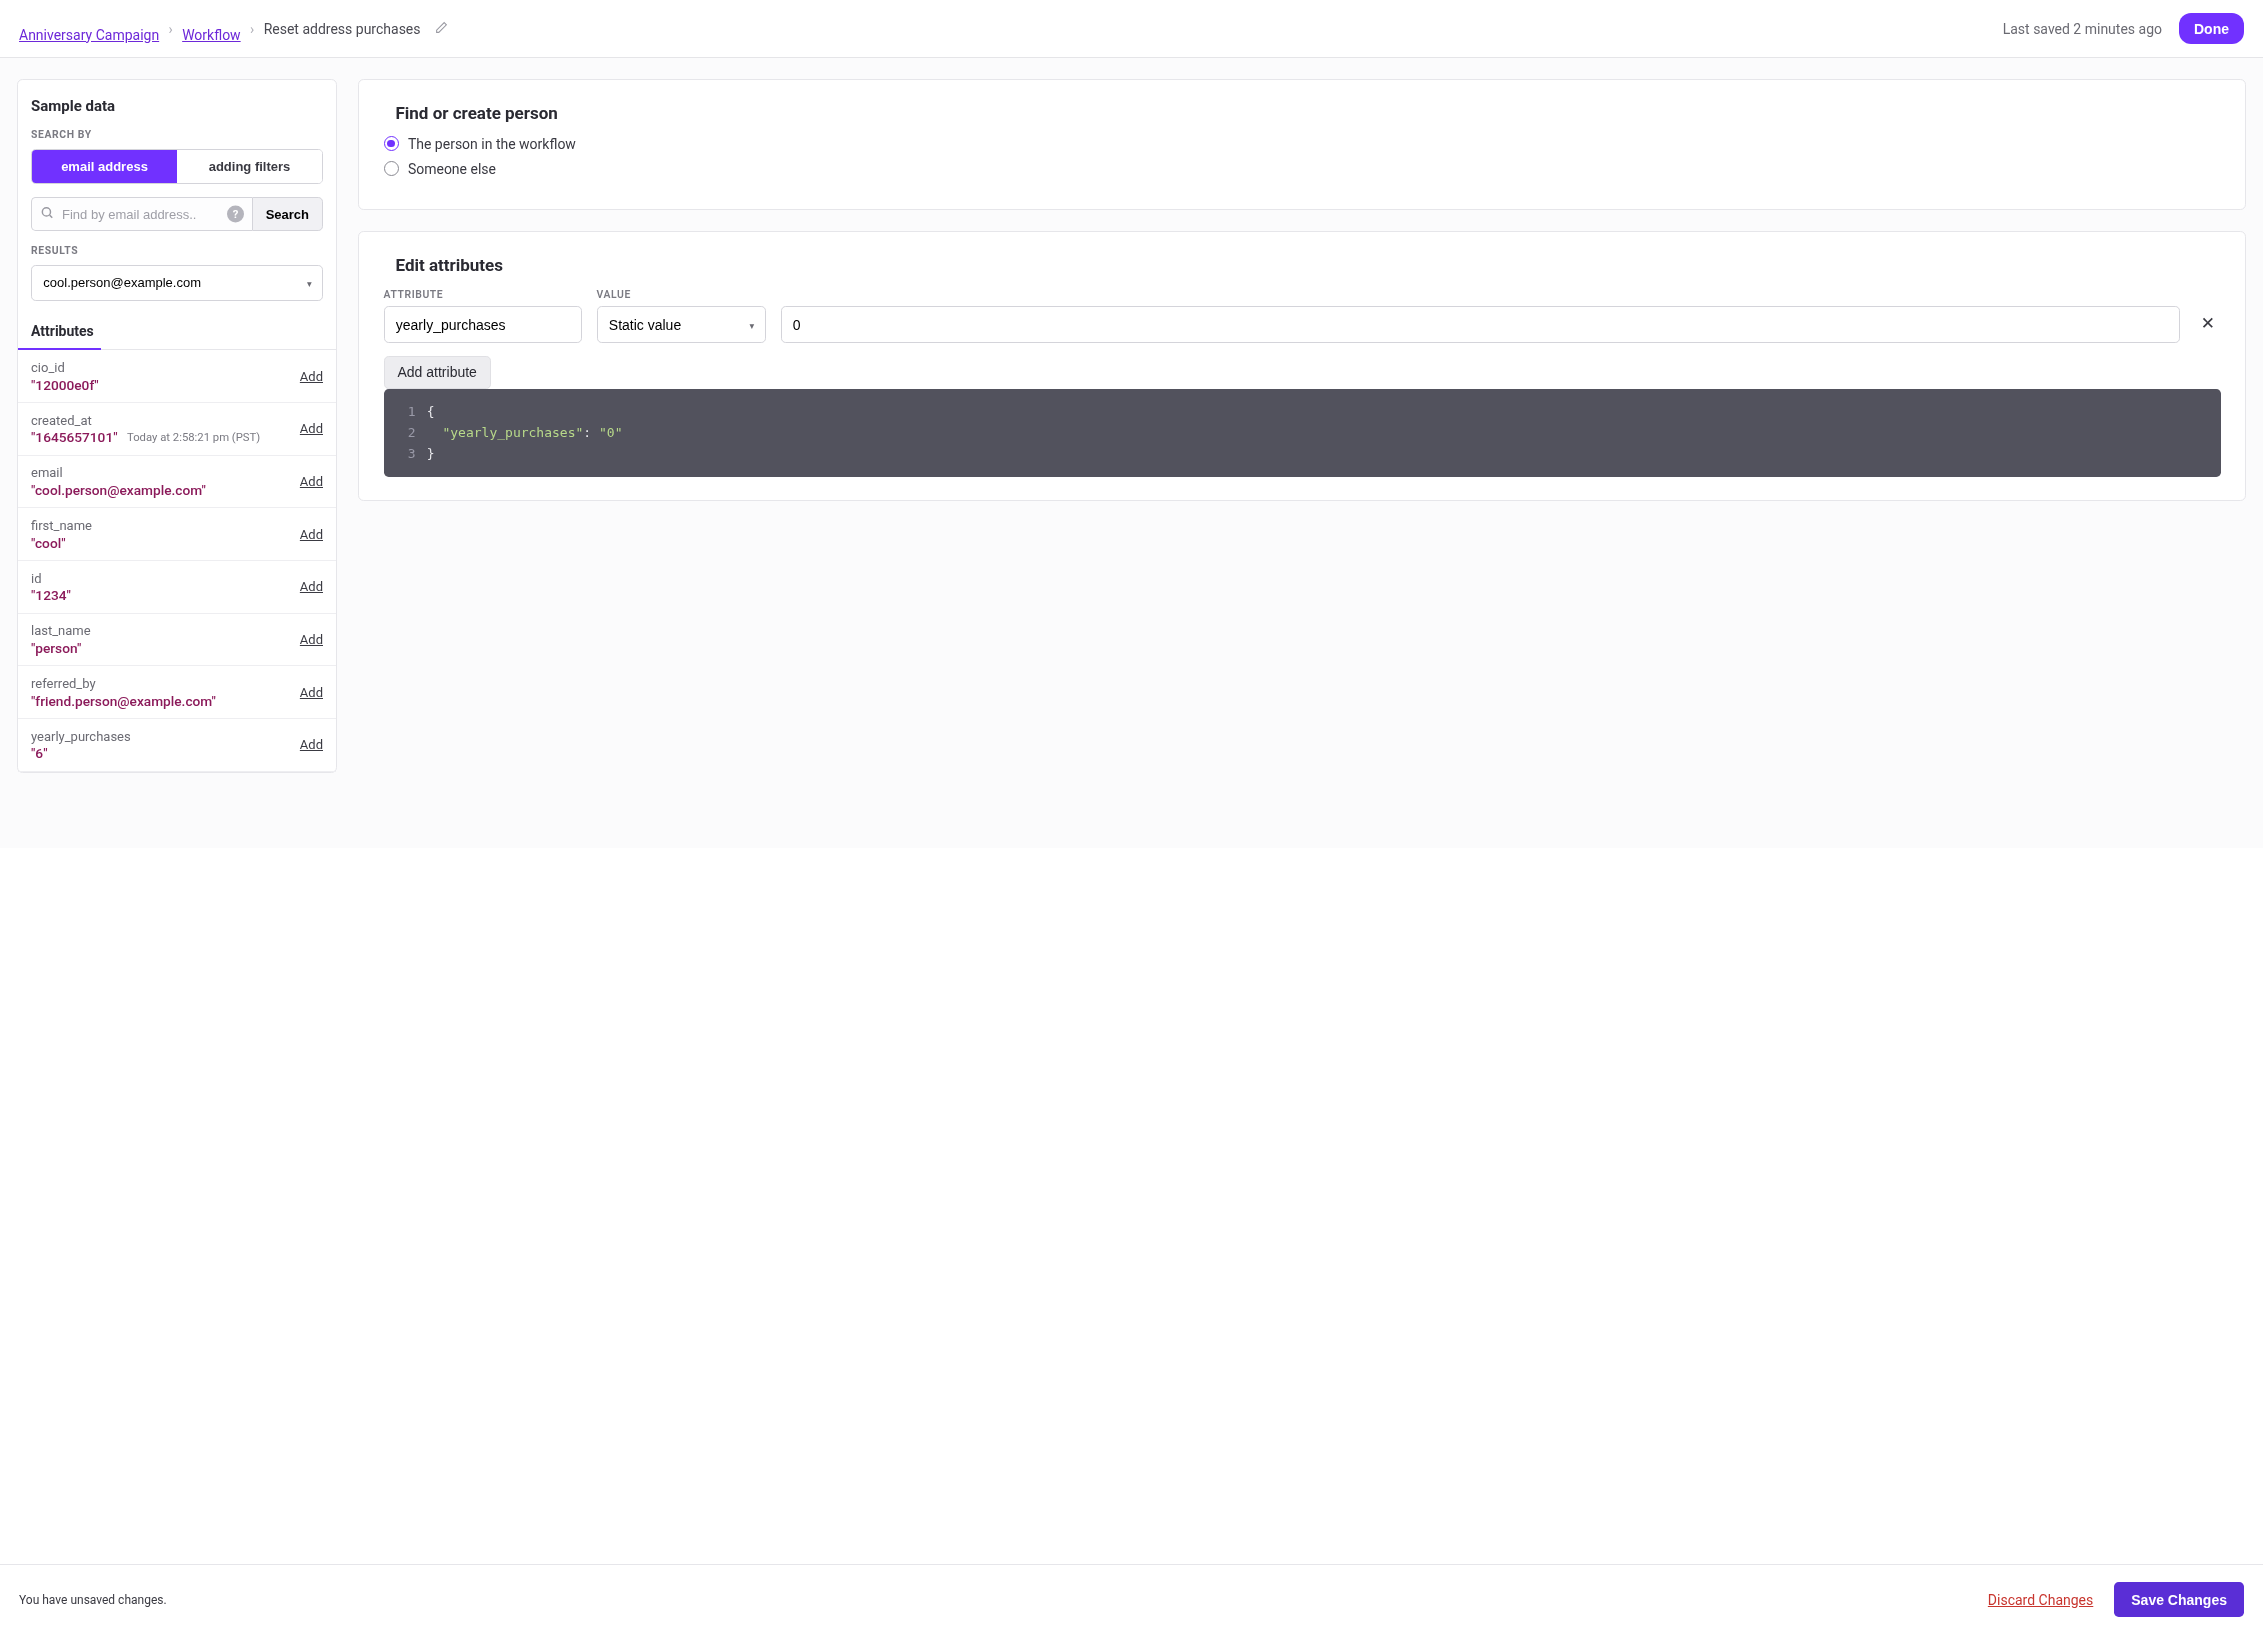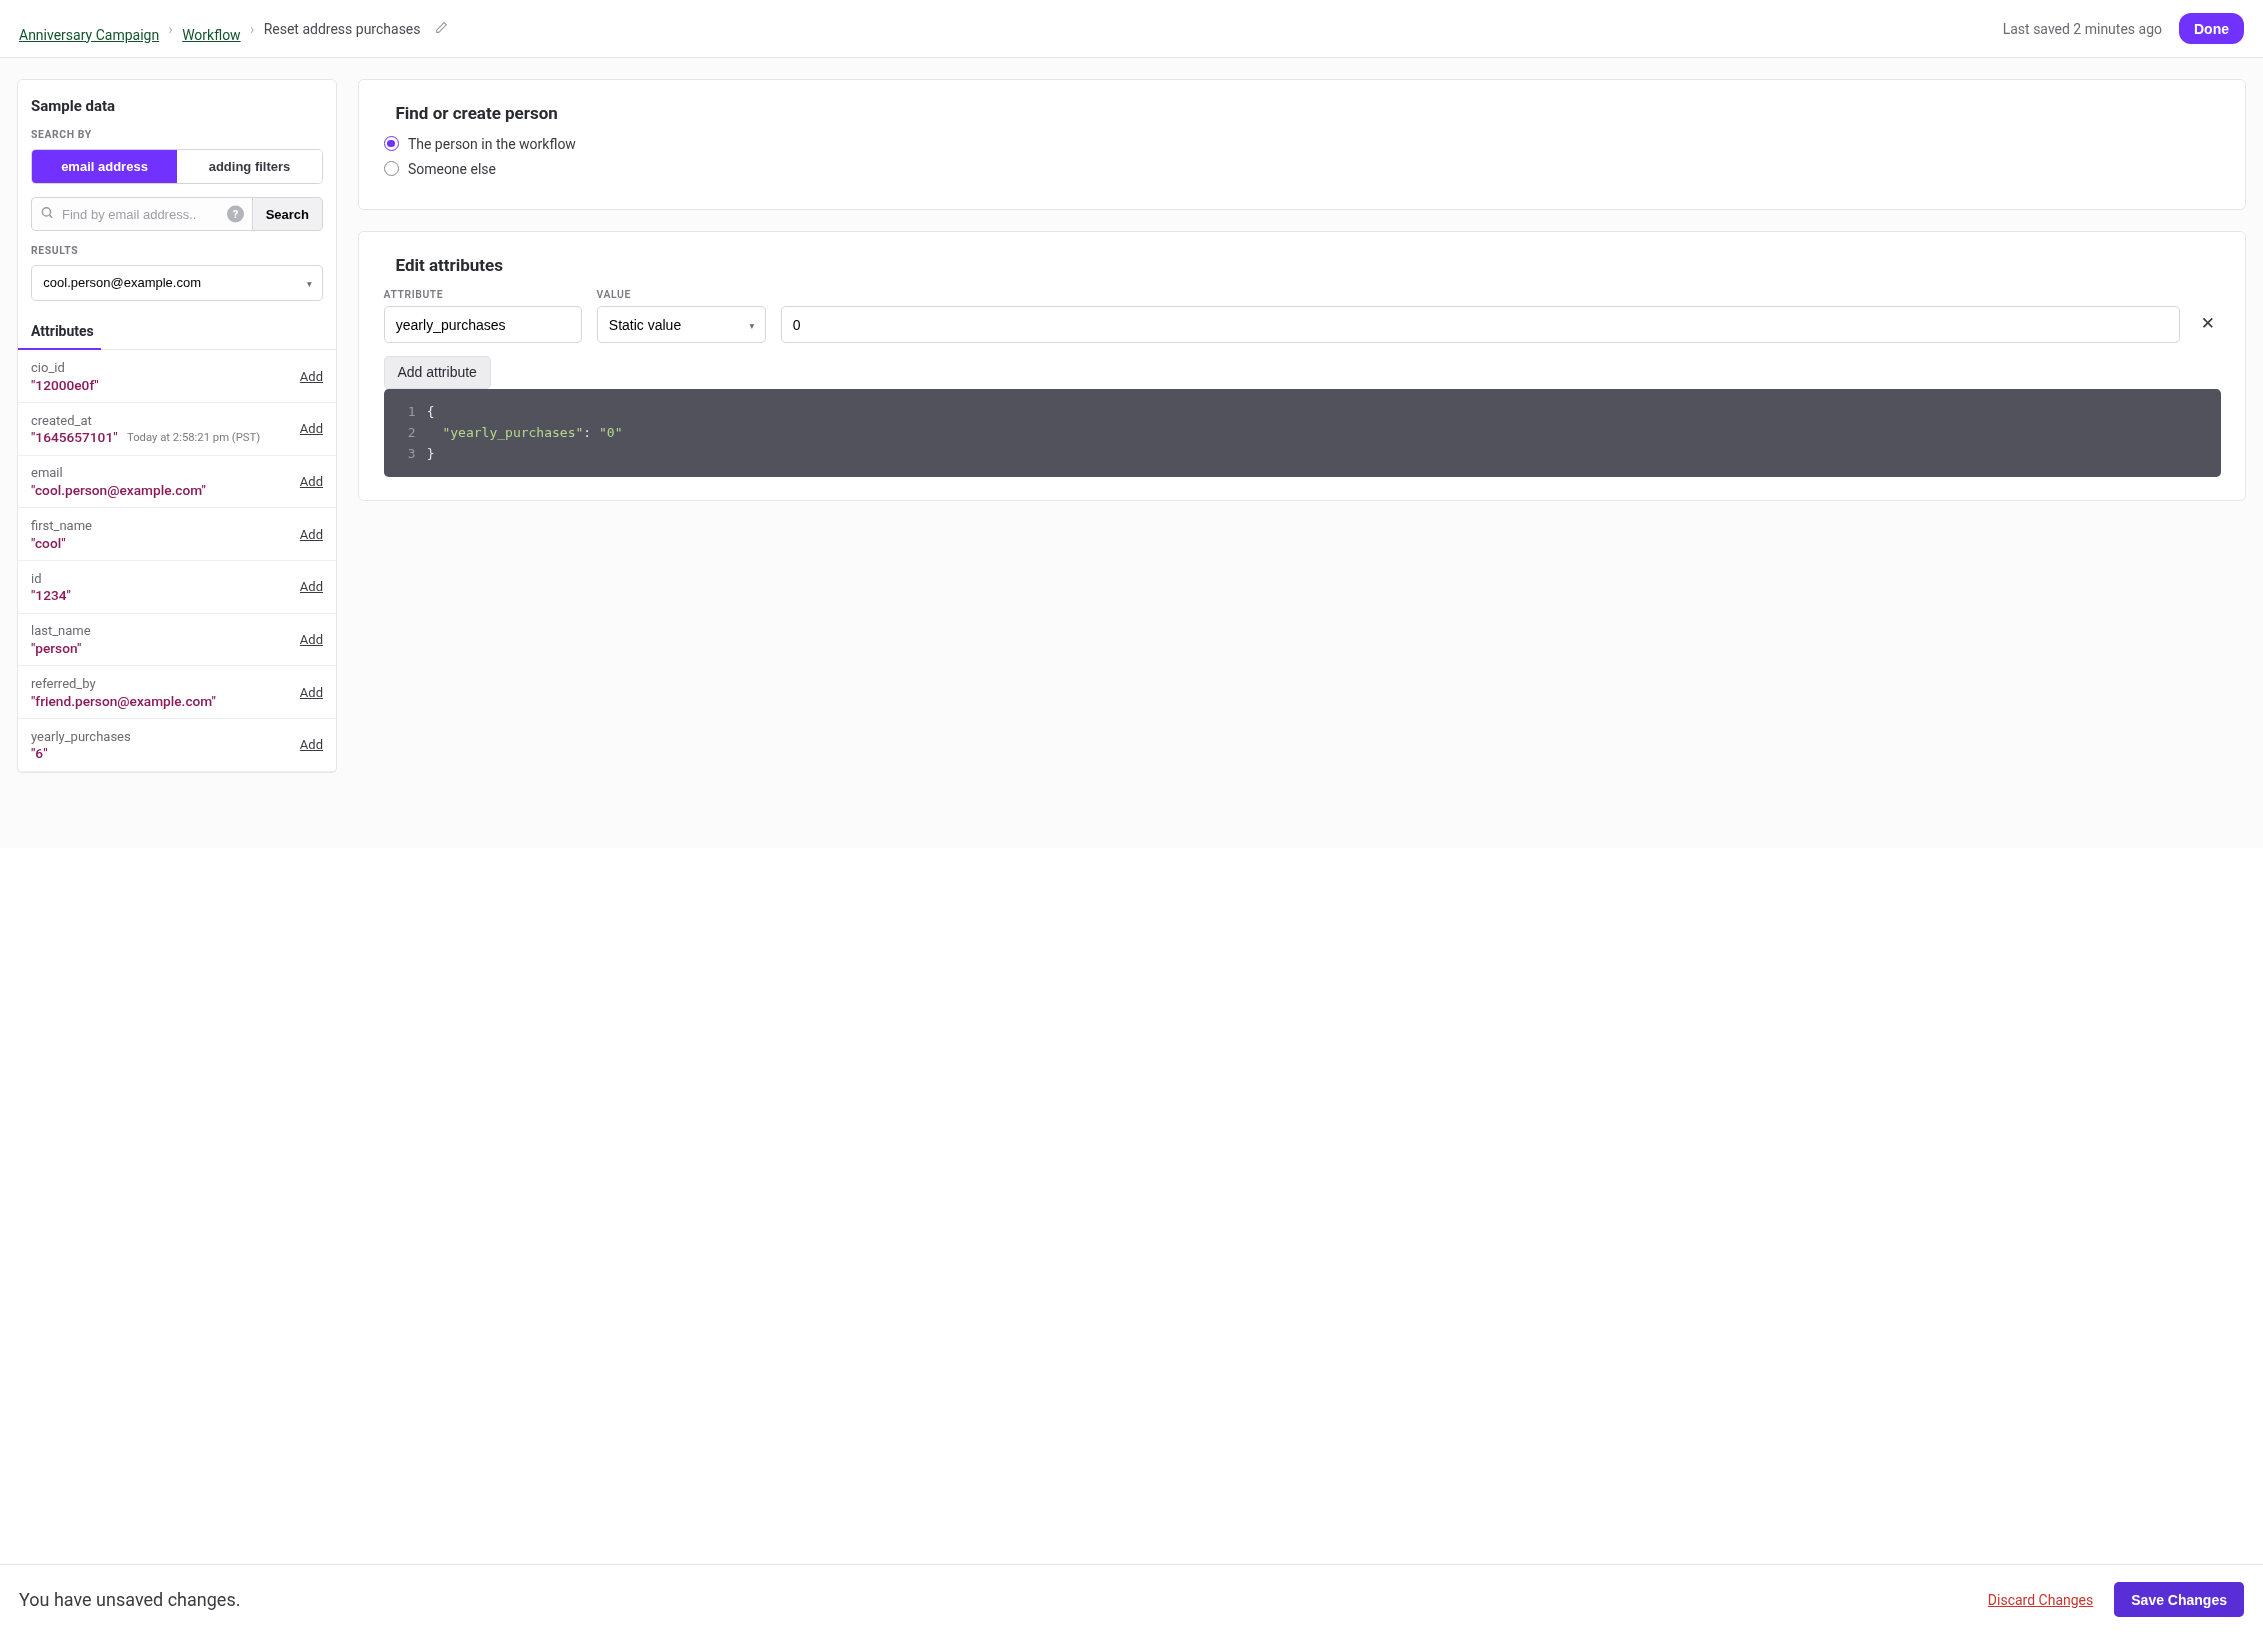--- a/index.html
+++ b/index.html
@@ -1,20 +1,20 @@
 <!DOCTYPE html>
 <html style="font-size:15px"><head>
 <meta charset="utf-8">
 <style>
 * { box-sizing: border-box; margin: 0; padding: 0; }
 body { font-family: -apple-system, BlinkMacSystemFont, "Segoe UI", Roboto, Helvetica, Arial, sans-serif; font-size: 13px; color: #2b2b2b; background: #fff; }
 
 .header { display: flex; align-items: center; justify-content: space-between; padding: 13px 19px; border-bottom: 0.9px solid #e5e5e8; }
 .breadcrumb { display: flex; align-items: center; gap: 9.4px; font-size: 14px; }
-.breadcrumb a { color: #14532d; text-decoration: underline; cursor: pointer; margin-top: 12px; }
+.breadcrumb a { color: #6d28d9; text-decoration: underline; cursor: pointer; margin-top: 12px; }
 .breadcrumb .chev { color: #b0b0b8; }
 .breadcrumb .current { color: #4a4a52; }
 .pencil { color: #9a9aa2; margin-left: 5.6px; cursor: pointer; }
 .header-right { display: flex; align-items: center; gap: 17px; }
 .saved { color: #6a6a72; font-size: 14px; }
 .btn-done { background: #7131ff; color: #fff; border: none; border-radius: 12px; padding: 7.5px 15px; font-size: 14px; font-weight: 600; cursor: pointer; }
 
 .body { display: flex; gap: 21px; padding: 21px 17px 75px 17px; background: #fbfbfc; min-height: 734px; }
 
 .sidebar { width: 320px; background: #fff; border: 0.9px solid #e6e6ea; border-radius: 5.6px; padding: 0; flex-shrink: 0; }
@@ -68,21 +68,21 @@
 .close-btn { background: none; border: none; font-size: 17px; color: #3a3a42; cursor: pointer; padding: 0 5.6px; height: 38px; }
 .btn-add-attr { background: #ededf0; border: 0.9px solid #e0e0e4; border-radius: 4.7px; padding: 7.5px 13px; font-size: 14px; font-weight: 500; cursor: pointer; color: #2a2a32; }
 
 .preview-title { font-size: 16px; font-weight: 700; margin: 26px 0 13px 0; }
 .code { background: #52525d; border-radius: 4.7px; padding: 13px 15px; font-family: "SFMono-Regular", Consolas, monospace; font-size: 13px; color: #e8e8ec; line-height: 1.6; }
 .code .ln { color: #9a9aa8; display: inline-block; width: 17px; text-align: right; margin-right: 11.3px; user-select: none; }
 .code .key { color: #b8d98a; }
 .code .str { color: #b8d98a; }
 
 .footer { position: fixed; bottom: 0; left: 0; right: 0; background: #fff; border-top: 0.9px solid #e6e6ea; padding: 17px 19px; display: flex; align-items: center; justify-content: space-between; }
-.footer-msg { color: #3a3a42; font-size: 18px; }
+.footer-msg { color: #3a3a42; font-size: 12px; }
 .footer-actions { display: flex; align-items: center; gap: 21px; }
 .discard { color: #c8352e; text-decoration: underline; cursor: pointer; font-size: 14px; }
 .btn-save { background: #5a2ed6; color: #fff; border: none; border-radius: 4.7px; padding: 9.4px 17px; font-size: 14px; font-weight: 600; cursor: pointer; }
 </style>
 </head>
 <body>
 
 <div class="header">
   <div class="breadcrumb">
     <a>Anniversary Campaign</a>

